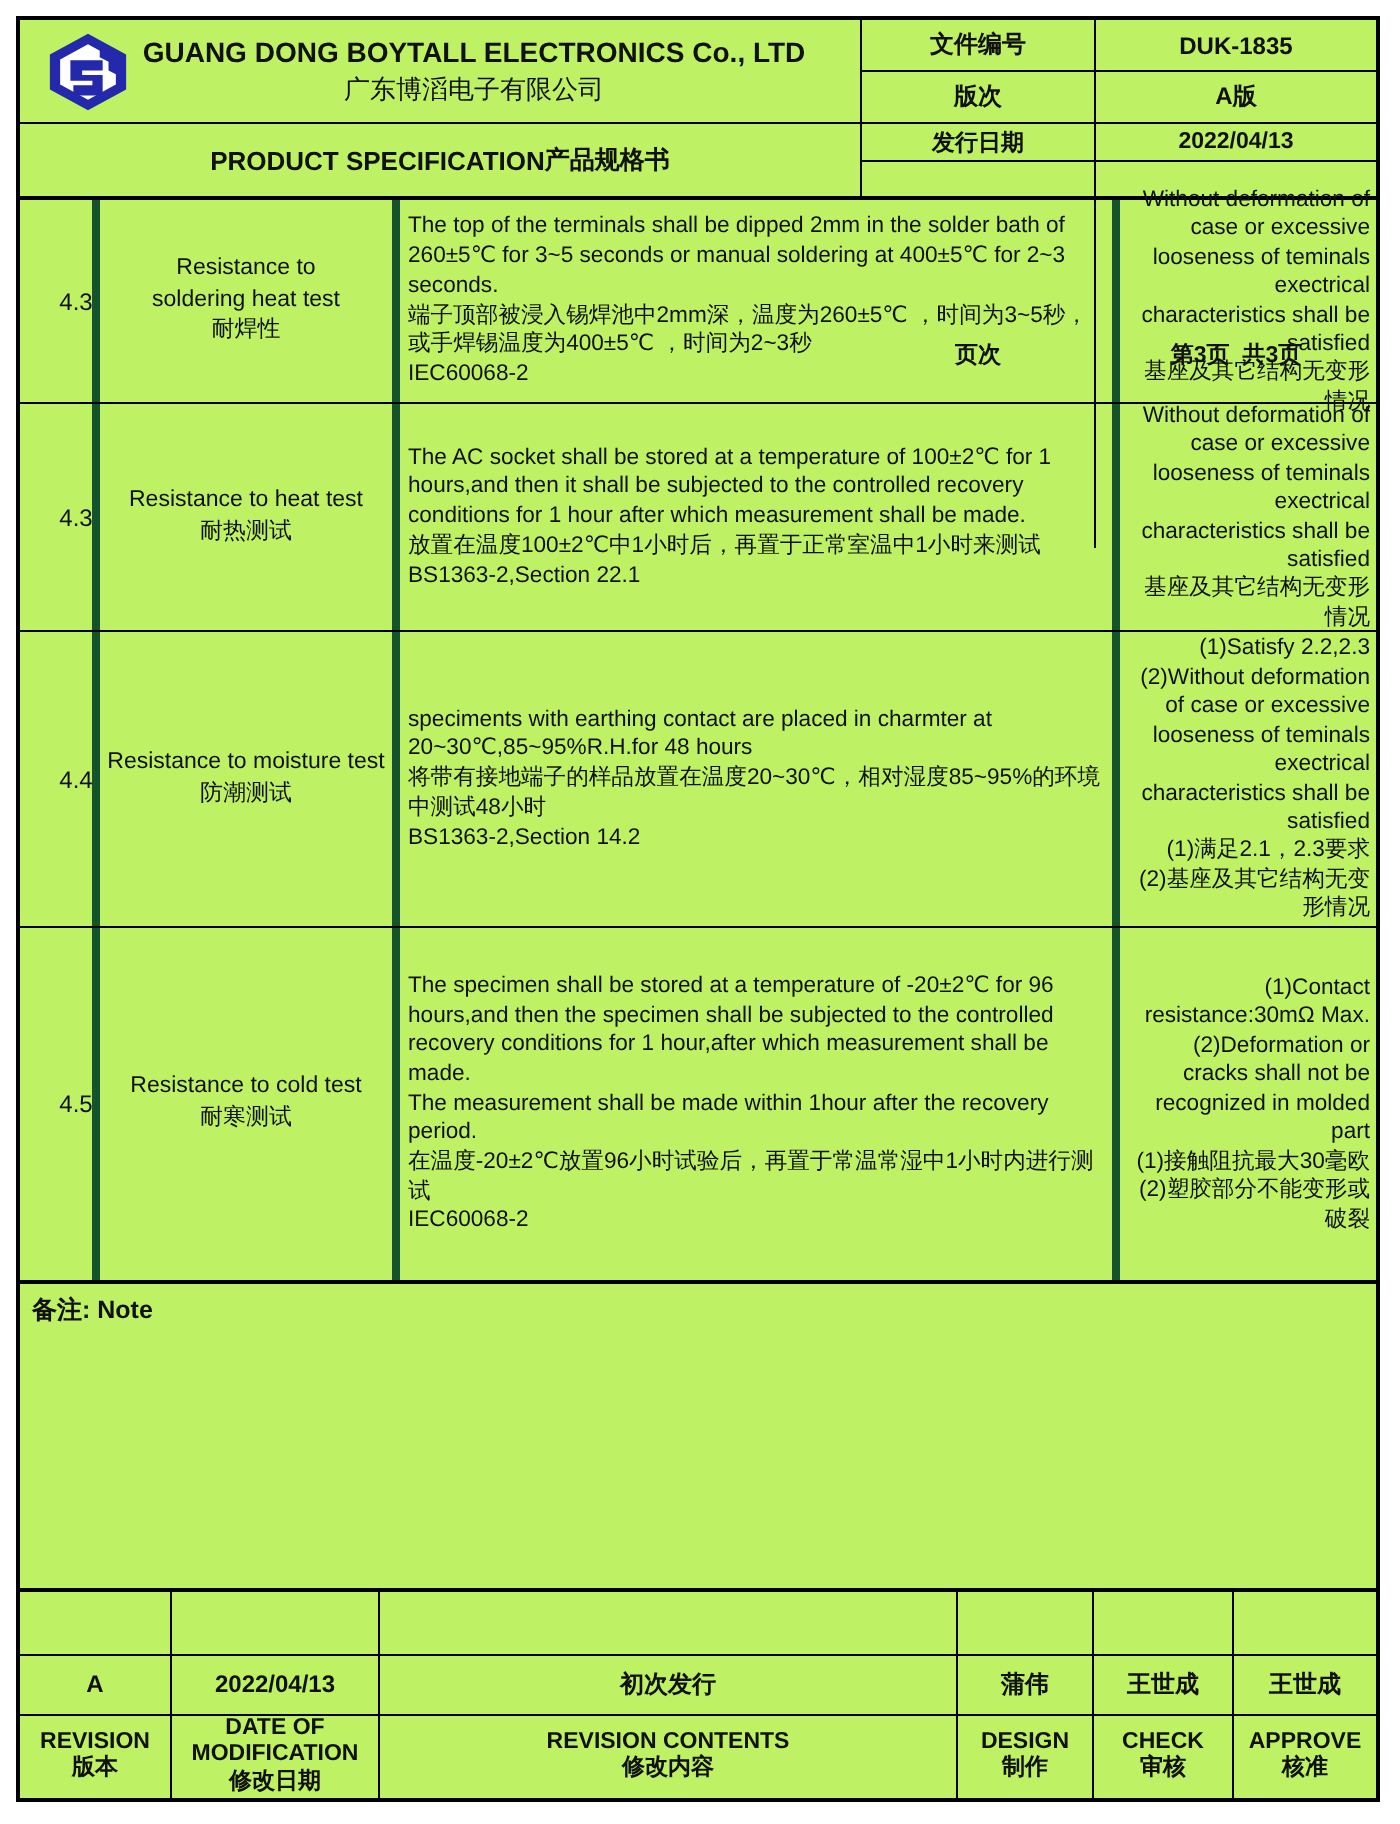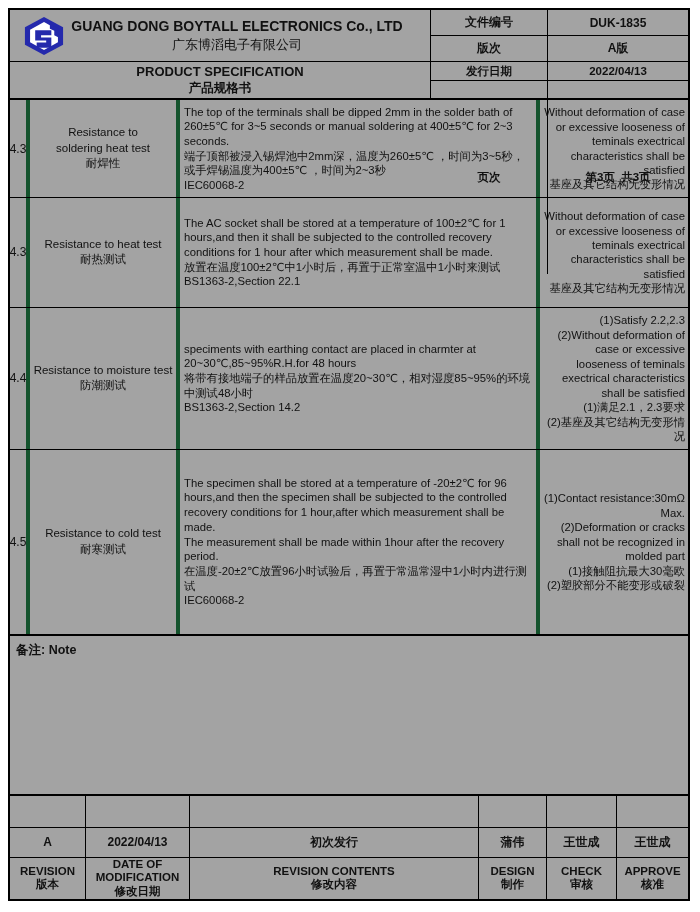--- a/index.html
+++ b/index.html
@@ -7,48 +7,48 @@
   body {
     width: 700px; height: 912px;
     font-family: "Liberation Sans", "DejaVu Sans", sans-serif;
     color: #111; position: relative;
   }
   .sheet {
     position: absolute; left: 8px; top: 8px;
     width: 682px; height: 893px;
     border: 2px solid #000;
     display: flex; flex-direction: column;
-    background: #a3a3a3;
+    background: #bef264;
   }
 
   
   .header { display: flex; height: 90px; border-bottom: 2px solid #000; }
   .h-left { width: 421px; border-right: 1px solid #000; display: flex; flex-direction: column; }
   .h-company { height: 52px; border-bottom: 1px solid #000; position: relative;
                display: flex; flex-direction: column; justify-content: center; align-items: center; }
   .h-company .logo { position: absolute; left: 12px; top: 5px; }
   .company-en { font-size: 14px; font-weight: 700; letter-spacing: 0; padding-left: 34px; }
   .company-cn { font-size: 13px; font-weight: 400; padding-left: 34px; margin-top: 2px; }
-  .h-title { flex: 1; display: flex; flex-direction: column; justify-content: center; align-items: center; }
+  .h-title { flex: 1; display: flex; flex-direction: row; justify-content: center; align-items: center; }
   .title-en { font-size: 13px; font-weight: 700; }
   .title-cn { font-size: 12.5px; font-weight: 700; margin-top: 1px; }
   .h-fields { flex: 1; display: grid; grid-template-columns: 117px 1fr; grid-template-rows: 26px 26px 19px 1fr; }
   .h-fields .cell { border-bottom: 1px solid #000; display: flex; align-items: center; justify-content: center;
                     font-weight: 700; white-space: pre; }
   .h-fields .cell.lab { border-right: 1px solid #000; font-size: 12px; }
   .h-fields .cell.val { font-size: 12px; }
   .h-fields .cell.r4 { border-bottom: none; }
   .h-fields .cell.sm { font-size: 11.5px; }
 
   
   .trow { display: flex; border-bottom: 1px solid #000; }
   .trow.last { border-bottom: 2px solid #000; }
   .c { border-right: 4px solid #14532d; }
   .c:last-child { border-right: none; }
-  .c-no { width: 20px; display: flex; align-items: center; justify-content: center; font-size: 12px; }
+  .c-no { width: 20px; display: flex; align-items: center; justify-content: center; font-size: 12px; margin-left: 20px; }
   .c-name { width: 150px; display: flex; align-items: center; justify-content: center; text-align: center;
             font-size: 11.5px; white-space: pre-line; line-height: 1.35; padding: 2px; }
   .c-desc { width: 360px; display: flex; align-items: center; font-size: 11.3px; line-height: 1.3;
             white-space: pre-line; padding: 3px 4px; }
   .c-crit { flex: 1; display: flex; align-items: center; font-size: 11.3px; line-height: 1.28;
             white-space: pre-line; padding: 3px 3px; text-align: right; }
   .r1 { height: 102px; } .r2 { height: 114px; } .r3 { height: 148px; } .r4 { height: 193px; }
 
   
   .note { height: 166px; border-bottom: 2px solid #000; padding: 4px 6px; }

